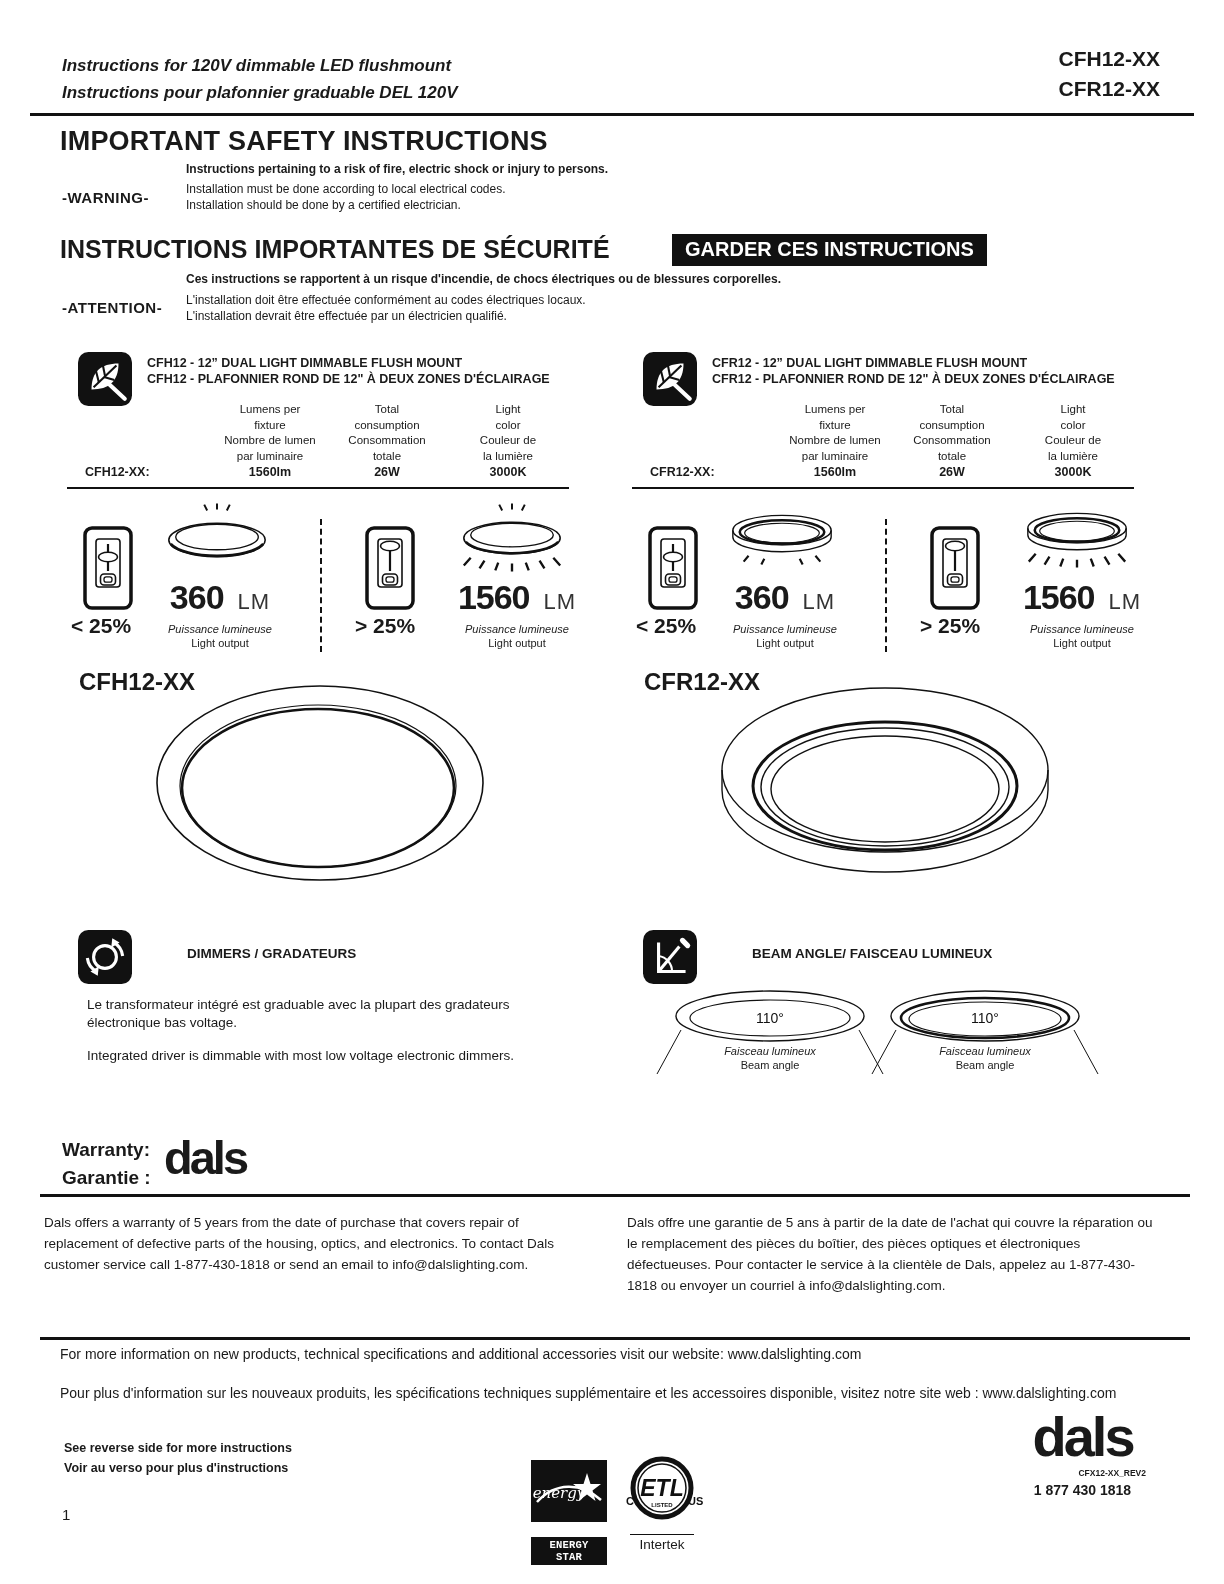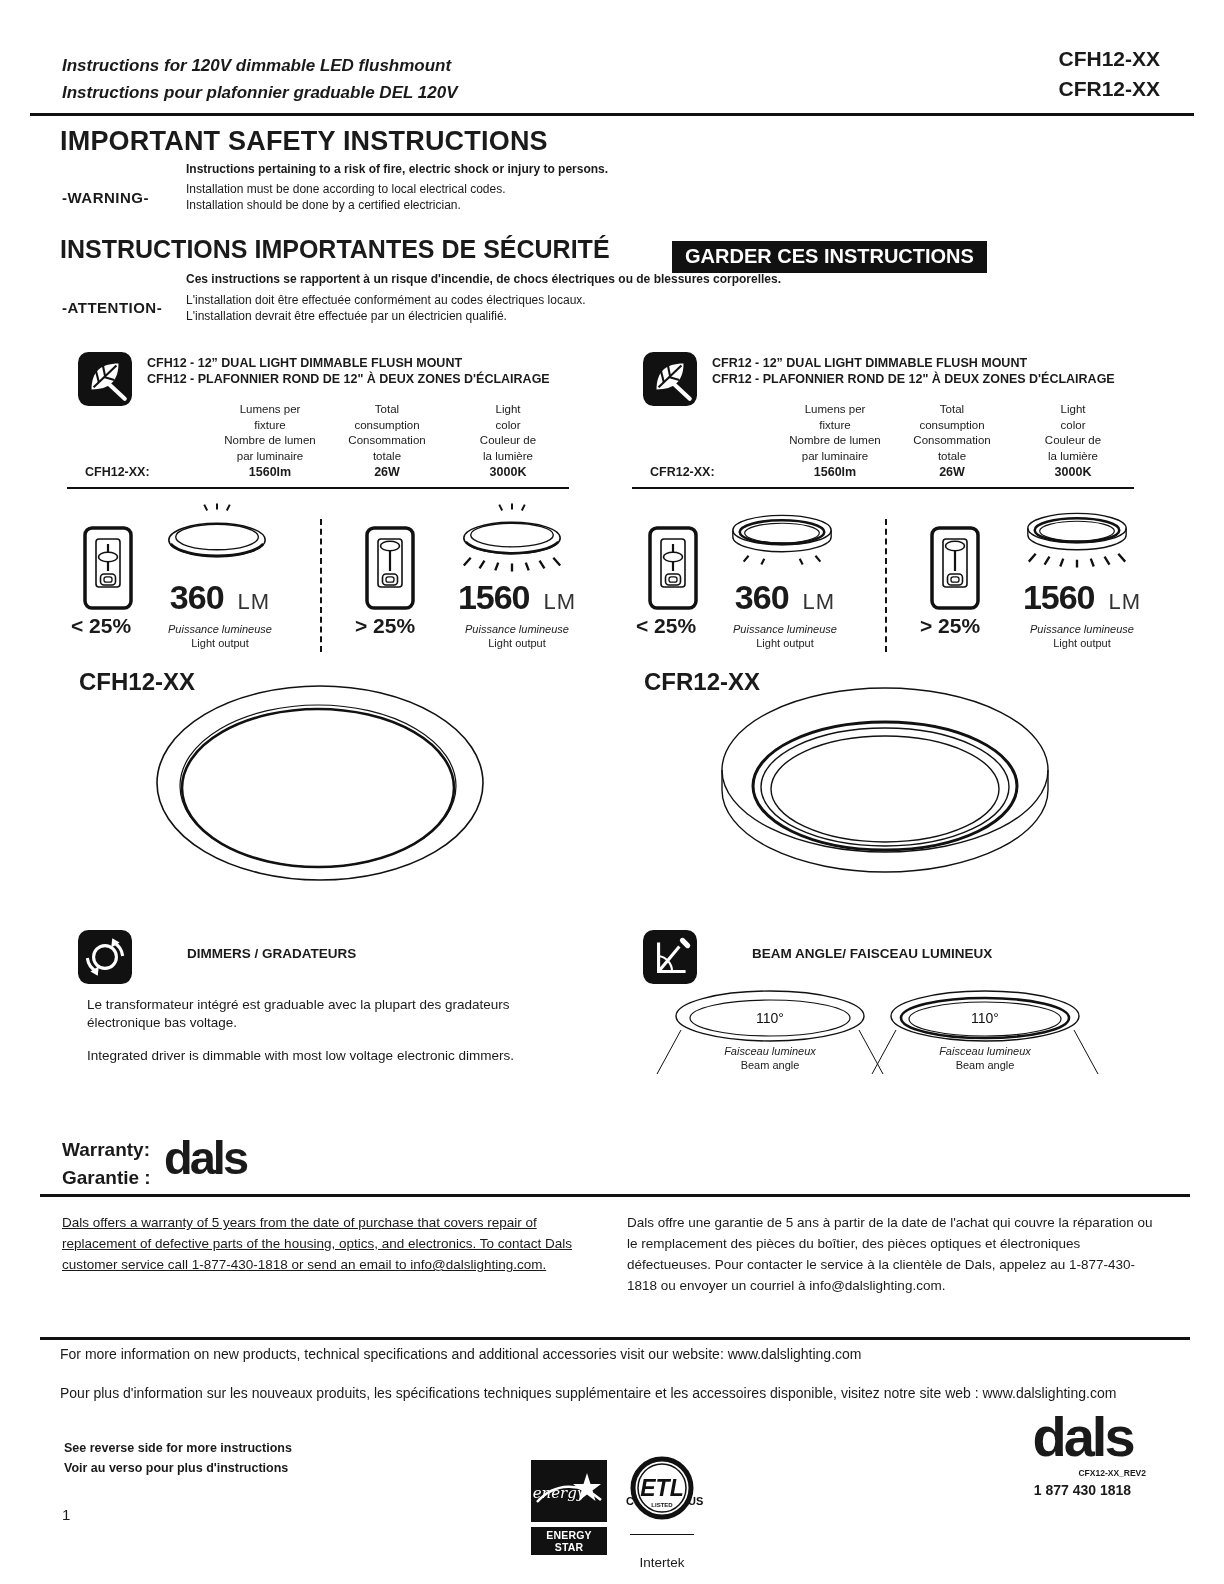--- a/index.html
+++ b/index.html
@@ -17,21 +17,21 @@
   .sec-head-en{position:absolute;left:60px;top:126px;font-size:27px;font-weight:bold;letter-spacing:.2px;}
   .badge{position:absolute;background:#111;color:#fff;font-size:20px;font-weight:bold;padding:4px 13px 5px;white-space:nowrap;}
   .badge-en{left:605px;top:129px;}
   .sub-bold{position:absolute;font-size:12px;font-weight:bold;}
   .sub-en{left:186px;top:162px;}
   .warn-label{position:absolute;left:62px;font-size:15px;font-weight:bold;letter-spacing:.5px;}
   .warn-en{top:189px;}
   .warn-lines{position:absolute;left:186px;font-size:12px;line-height:16px;}
   .warnlines-en{top:181px;}
   .sec-head-fr{position:absolute;left:60px;top:235px;font-size:25px;font-weight:bold;}
-  .badge-fr{left:672px;top:241px;}
+  .badge-fr{left:672px;top:234px;}
   .sub-fr{left:186px;top:272px;}
   .warn-fr{top:299px;}
   .warnlines-fr{top:292px;}
 
   
   .panel{position:absolute;top:348px;width:510px;height:562px;}
   .p-left{left:65px;}
   .p-right{left:630px;}
   .panel-icon{position:absolute;left:13px;top:4px;width:54px;height:54px;}
   .panel-head{position:absolute;left:82px;top:7px;font-size:12.5px;font-weight:bold;line-height:16px;white-space:nowrap;}
@@ -75,34 +75,34 @@
   .beamfig svg{display:block;width:230px;height:100px;}
   .bf1{left:25px;}
   .bf2{left:240px;}
   .beamcap{position:absolute;left:0;right:0;top:62px;text-align:center;font-size:11px;line-height:14px;color:#222;}
 
   
   .warr-label{position:absolute;left:62px;top:1136px;font-size:19px;font-weight:bold;line-height:28px;}
   .warr-logo{position:absolute;left:164px;top:1130px;font-size:47px;font-weight:bold;letter-spacing:-3px;}
   .rule2{left:40px;top:1194px;width:1150px;}
   .warr-text{position:absolute;top:1212px;font-size:13.5px;line-height:21px;}
-  .warr-en{left:62px;width:515px;text-decoration:underline;}
+  .warr-en{left:44px;width:515px;}
   .warr-fr{left:627px;width:535px;}
   .rule3{left:40px;top:1337px;width:1150px;}
   .info-en{position:absolute;left:60px;top:1346px;font-size:14px;}
   .info-fr{position:absolute;left:60px;top:1382px;width:1120px;font-size:14px;line-height:23px;}
   .reverse{position:absolute;left:64px;top:1438px;font-size:12.5px;font-weight:bold;line-height:20px;}
   .pagenum{position:absolute;left:62px;top:1506px;font-size:15px;}
 
   
   .estar{position:absolute;left:531px;top:1460px;width:76px;text-align:center;}
-  .estar-bar{margin-top:1px;background:#111;color:#fff;font-size:10.5px;font-weight:bold;padding:2px 8px;letter-spacing:.2px;}
+  .estar-bar{margin-top:11px;background:#111;color:#fff;font-size:10.5px;font-weight:bold;padding:2px 8px;letter-spacing:.2px;font-family:Liberation Mono, monospace;}
   .etl{position:absolute;left:620px;top:1452px;width:84px;text-align:center;}
   .etl-line{border-top:1.5px solid #111;margin:2px 10px 0;}
-  .etl-word{font-size:13.5px;margin-top:20px;}
+  .etl-word{font-size:13.5px;margin-top:2px;}
   .brand{position:absolute;left:1015px;top:1408px;width:135px;text-align:center;}
   .brand-logo{font-size:56px;font-weight:bold;letter-spacing:-3px;line-height:58px;}
   .brand-rev{font-size:8.5px;font-weight:bold;text-align:right;margin:2px 4px 4px 0;}
   .brand-phone{font-size:14px;font-weight:bold;}
 </style>
 </head>
 <body>
 
 <div class="page">
 

